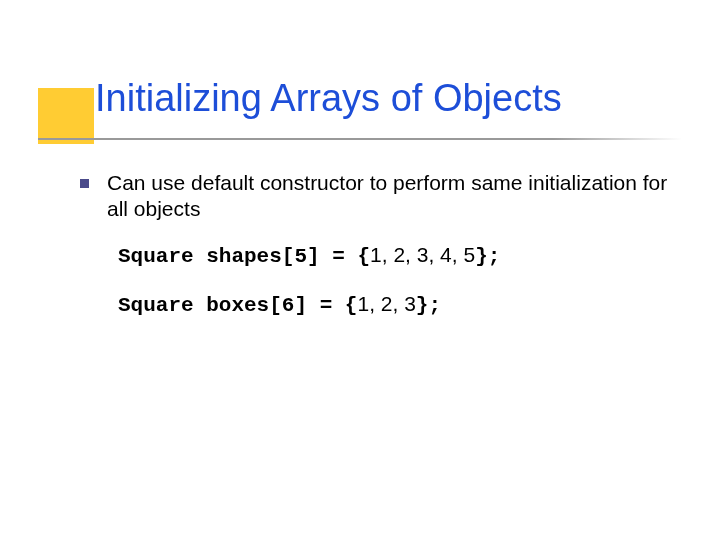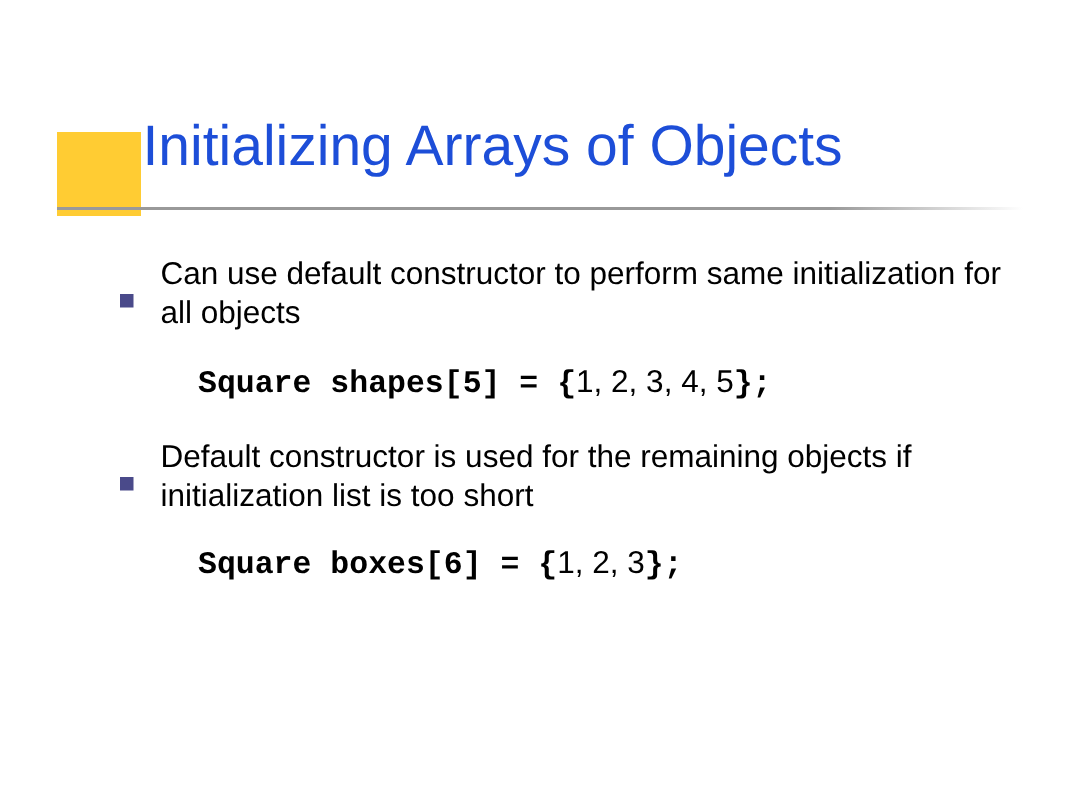--- a/index.html
+++ b/index.html
@@ -42,42 +42,42 @@
     z-index: 2;
   }
   .content {
     position: absolute;
     left: 80px;
     top: 170px;
     width: 600px;
   }
   .bullet-item {
     display: flex;
-    align-items: center;
+    align-items: flex-start;
     margin-bottom: 20px;
   }
   .bullet {
     width: 9px;
     height: 9px;
     background: #4a4a8a;
     margin-top: 9px;
     margin-right: 18px;
     flex-shrink: 0;
   }
   .bullet-text {
     font-size: 21px;
     color: #000;
     line-height: 1.25;
   }
   .code-line {
     font-family: "Courier New", monospace;
     font-weight: bold;
     font-size: 21px;
     color: #000;
-    margin-left: 52px;
+    margin-left: 38px;
     margin-top: 6px;
     margin-bottom: 24px;
   }
   .code-mixed {
     font-family: "Courier New", monospace;
     font-weight: bold;
   }
   .code-args {
     font-family: Arial, sans-serif;
     font-weight: normal;
@@ -97,22 +97,18 @@
   <div class="bullet-item">
     <div class="bullet"></div>
     <div class="bullet-text">Can use default constructor to perform same initialization for all objects</div>
   </div>
 
 
   <div class="code-line">
     <span class="code-mixed">Square shapes[5] = {</span><span class="code-args">1, 2, 3, 4, 5</span><span class="code-mixed">};</span>
   </div>
 
-  <div class="bullet-item">
-    <div class="bullet"></div>
-    <div class="bullet-text">Default constructor is used for the remaining objects if initialization list is too short</div>
-  </div>
 
   <div class="code-line">
     <span class="code-mixed">Square boxes[6] = {</span><span class="code-args">1, 2, 3</span><span class="code-mixed">};</span>
   </div>
 
 </div>
 
 </body></html>

